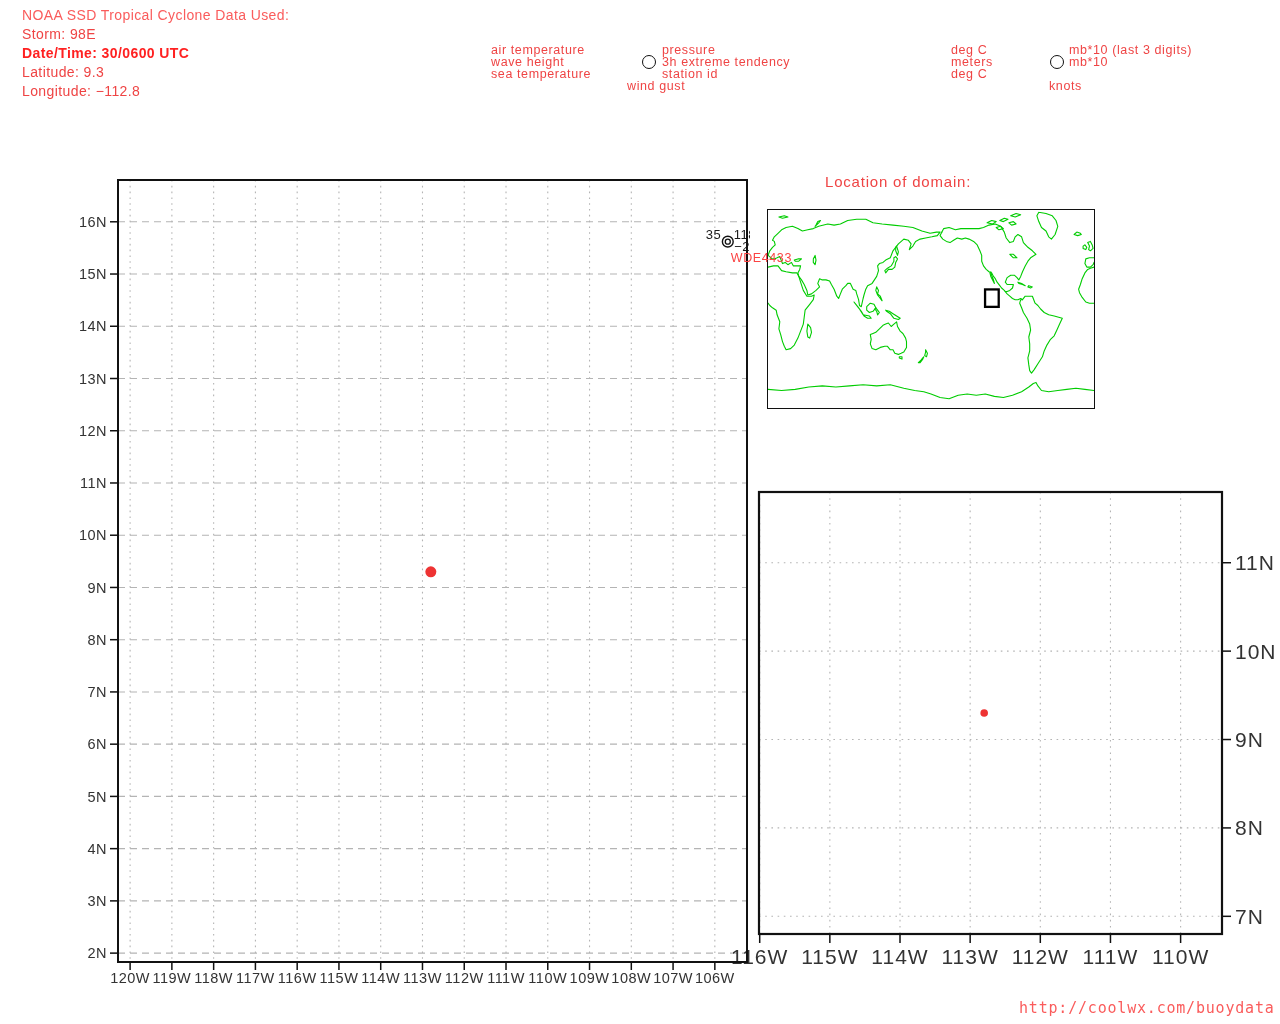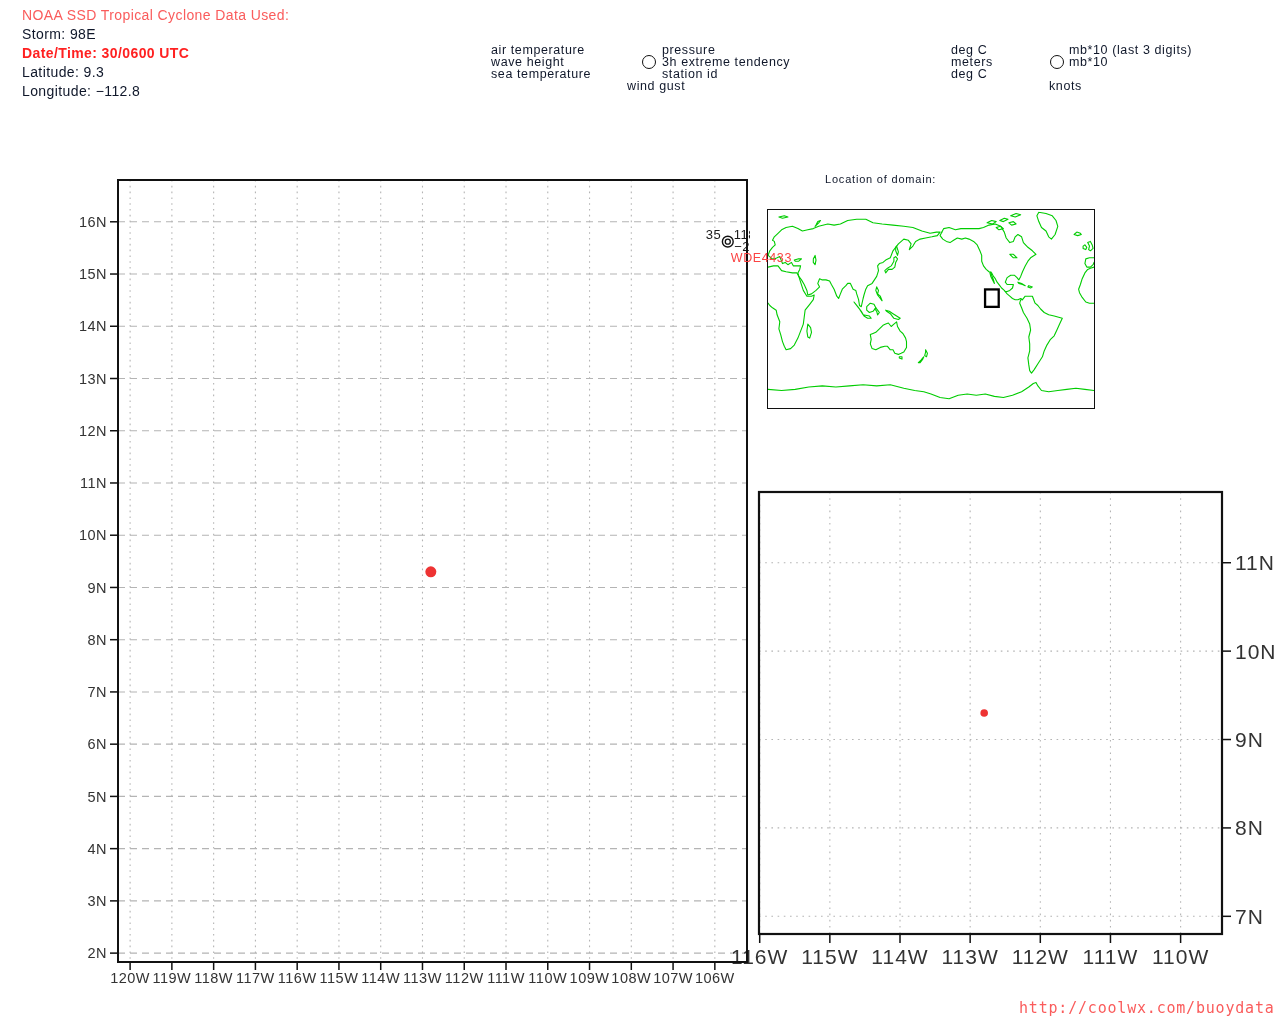--- a/index.html
+++ b/index.html
@@ -1,27 +1,27 @@
 <!DOCTYPE html>
 <html><head>
 <meta charset="utf-8">
 <style>
   html,body{margin:0;padding:0;background:#fff;}
   #screen{position:relative;width:1280px;height:1024px;background:#ffffff;overflow:hidden;
           font-family:"Liberation Sans",sans-serif;margin-left:11px;}
-  .t{position:absolute;white-space:nowrap;color:#0f172a;}
+  .t{position:absolute;white-space:nowrap;color:#ef4444;}
   .info{font-size:14px;letter-spacing:.4px;}
   .salmon{color:#fa5c5c;}
   .bright{color:#ff2121;font-weight:bold;}
   .caution{left:622px;top:3px;font-size:22px;letter-spacing:3.5px;color:#f96a6a;}
   .lg{font-size:12.5px;letter-spacing:.6px;}
   .ra{text-align:left;}
   .legend-circle{position:absolute;width:12px;height:12px;border:1.4px solid #111;border-radius:50%;background:#fff;}
   .warning{left:176px;top:144px;font-size:13px;letter-spacing:1.6px;color:#fb5252;}
-  .map-title{left:814px;top:173px;font-size:11px;letter-spacing:.8px;}
+  .map-title{left:814px;top:173px;font-size:15px;letter-spacing:.8px;}
   #map-frame{position:absolute;left:756px;top:209px;width:326px;height:198px;border:1.5px solid #101010;background:#fff;}
   #map-frame svg{display:block;width:100%;height:100%;}
   #plots{position:absolute;left:0;top:0;width:1280px;height:1024px;}
   .footer-title{left:10px;top:990px;font-size:30px;letter-spacing:4px;color:#3a3a3a;}
   .footer-url{left:1008px;top:999px;font-size:15px;letter-spacing:.8px;color:#fa5c5c;
               font-family:"DejaVu Sans Mono",monospace;}
 </style>
 </head>
 <body>
 

